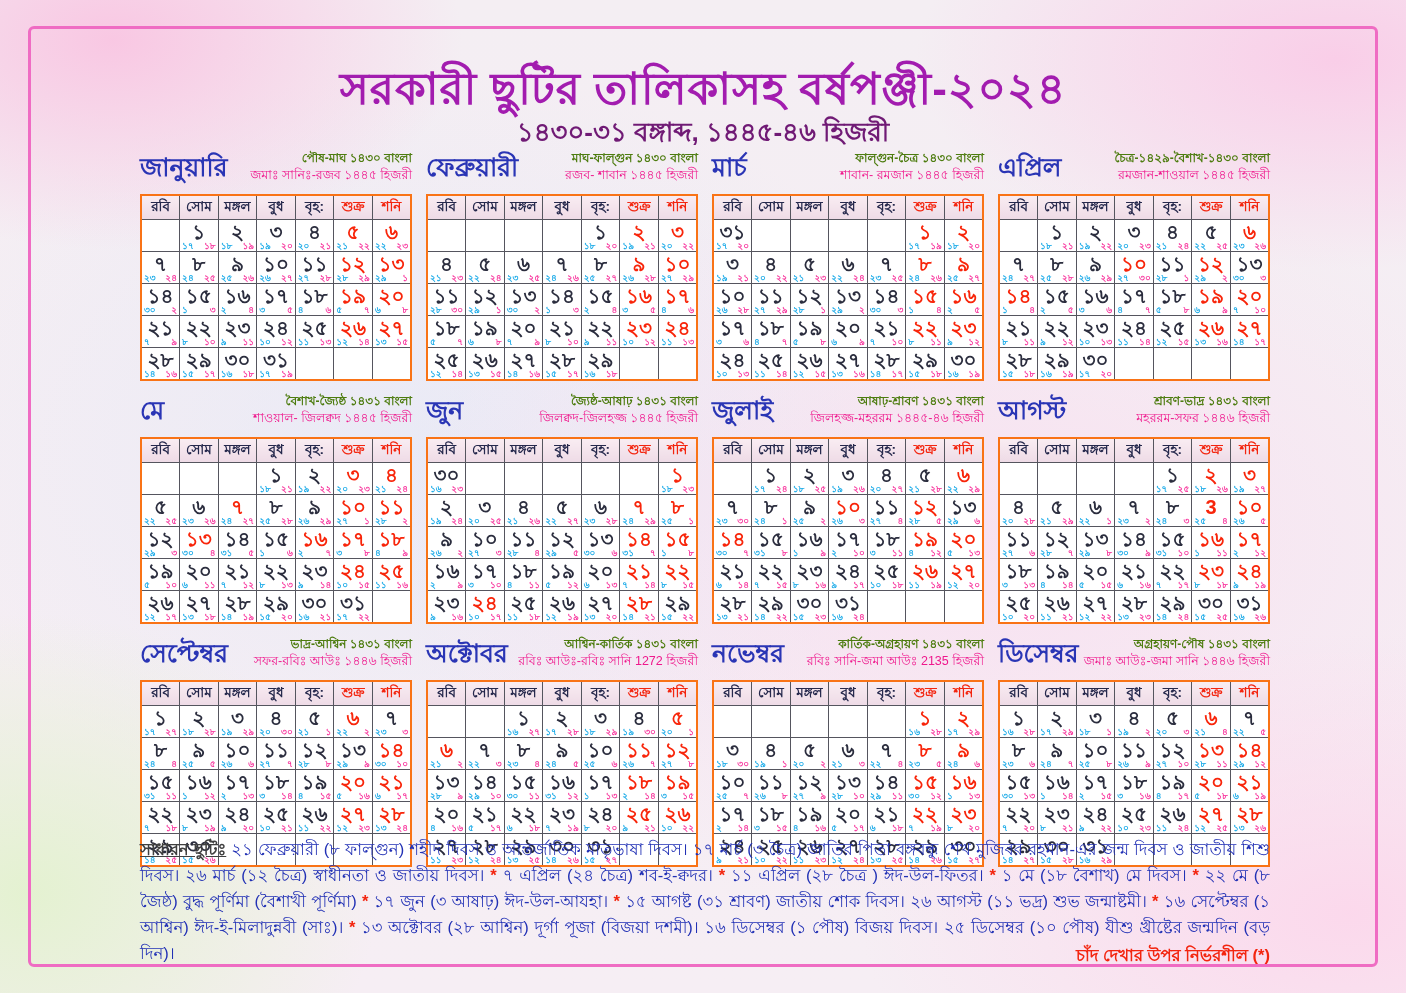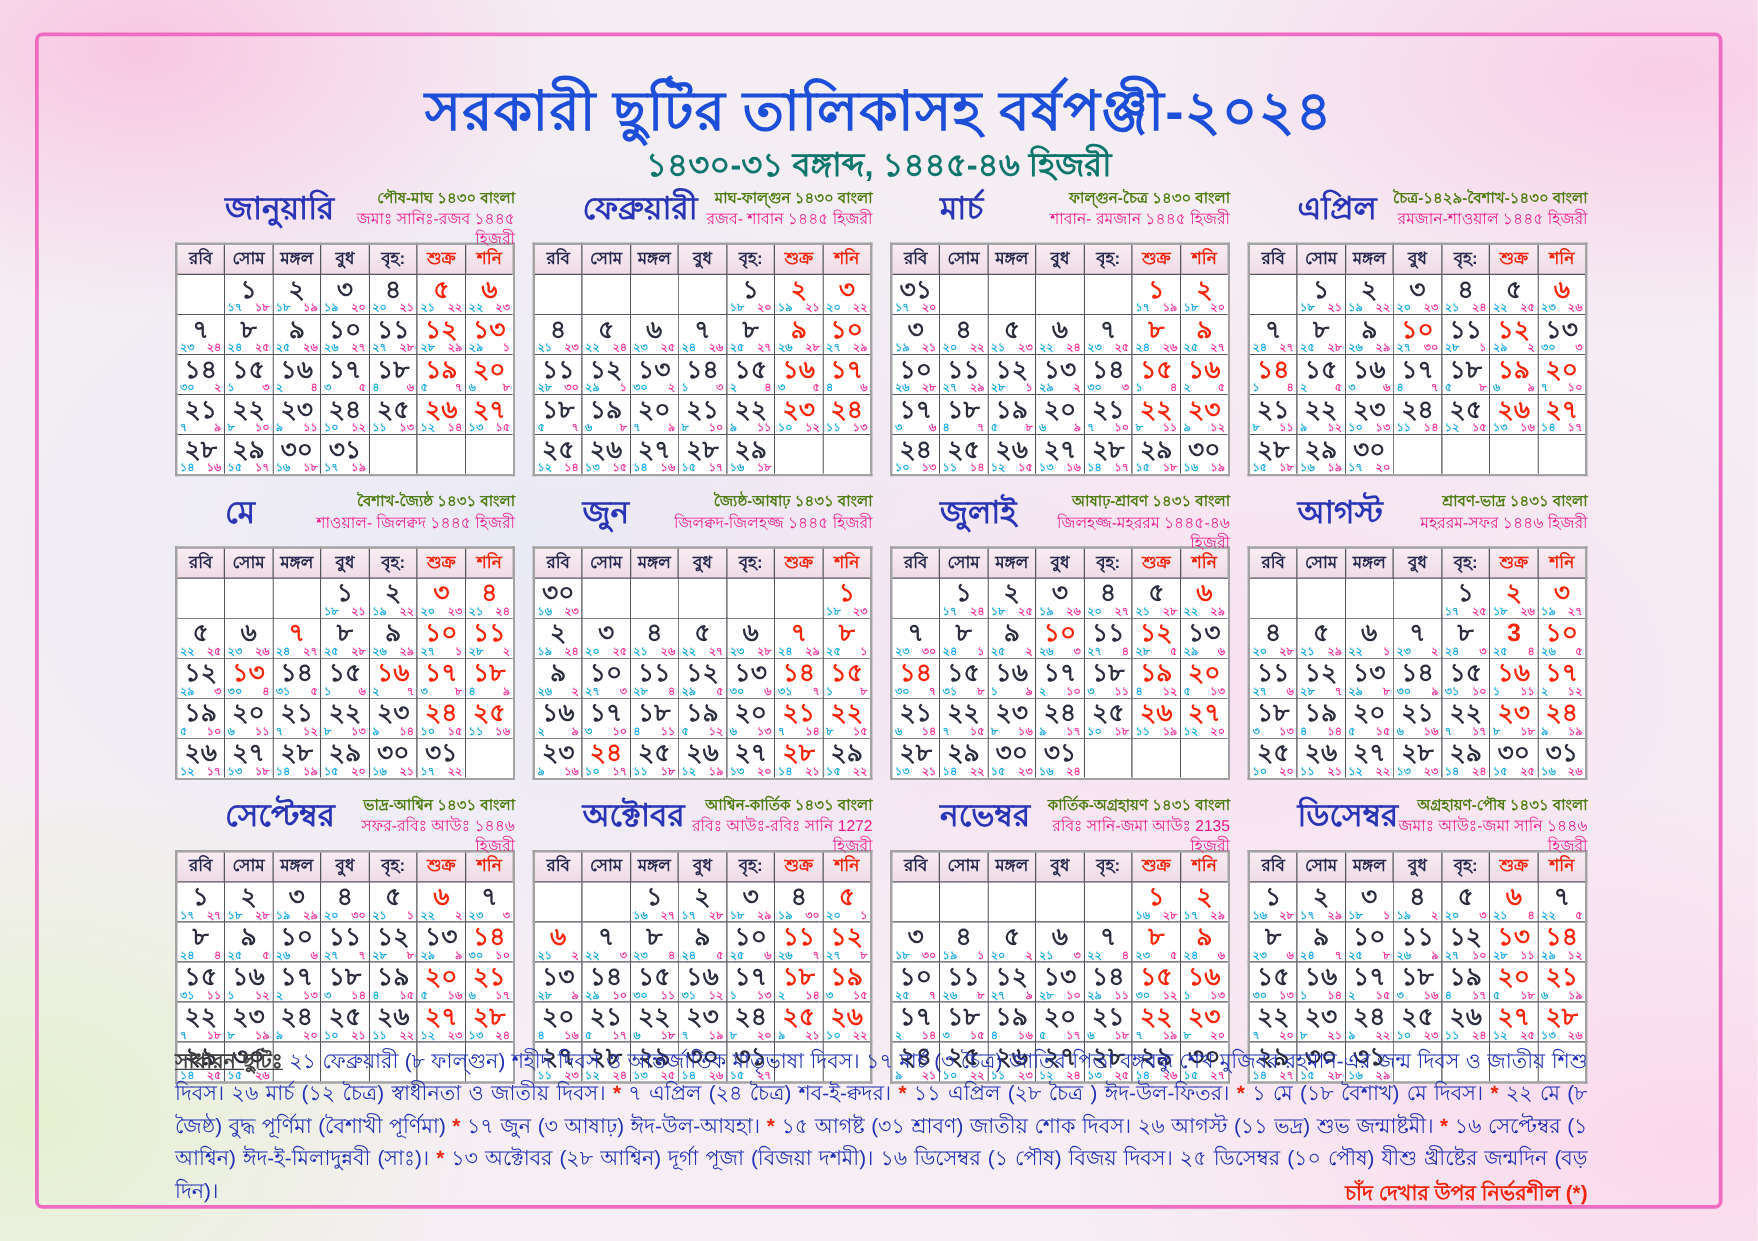--- a/index.html
+++ b/index.html
@@ -14,37 +14,37 @@
       radial-gradient(ellipse 800px 500px at 70% 55%, rgba(250,215,238,.55), rgba(250,215,238,0) 75%),
       radial-gradient(ellipse 700px 500px at 30% 45%, rgba(222,230,248,.5), rgba(222,230,248,0) 75%),
       linear-gradient(#f4eef3,#f6eef4);
   }
   .frame{
     position:absolute;left:28px;top:26px;right:28px;bottom:26px;
     border:3px solid #ef6cc3;border-radius:6px;
   }
   .page-title{
     position:absolute;left:0;top:56px;width:100%;text-align:center;
-    font-size:44px;font-weight:bold;color:#1d4ed8;letter-spacing:1px;
+    font-size:44px;font-weight:bold;color:#a21caf;letter-spacing:1px;
   }
   .page-subtitle{
     position:absolute;left:0;top:112px;width:100%;text-align:center;
-    font-size:26px;font-weight:bold;color:#0f766e;
+    font-size:26px;font-weight:bold;color:#701a75;
   }
   .months{
     position:absolute;left:140px;top:150px;width:1132px;
     display:grid;grid-template-columns:repeat(4,272px);column-gap:14px;row-gap:12px;
   }
   .month{width:272px;}
   .mhead{display:flex;justify-content:space-between;align-items:flex-start;height:42px;margin-bottom:2px;}
-  .mname{font-size:25px;font-weight:bold;color:#2a35b5;line-height:1.1;padding-top:4px;margin-left:40px;}
+  .mname{font-size:25px;font-weight:bold;color:#2a35b5;line-height:1.1;padding-top:4px;}
   .mranges{text-align:right;line-height:1.3;padding-top:1px;}
   .mbangla{font-size:12px;font-weight:bold;color:#4d7c0f;}
   .mhijri{font-size:12.5px;font-weight:normal;color:#ef188d;}
-  table.cal{border-collapse:collapse;table-layout:fixed;width:272px;background:#fff;border:2px solid #a3a3a3;}
+  table.cal{border-collapse:collapse;table-layout:fixed;width:272px;background:#fff;border:2px solid #f97316;}
   table.cal th{
     border:1px solid #55555e;height:22px;font-size:13.5px;font-weight:bold;color:#26294d;
     background:linear-gradient(#f9ecf2,#eedbe6);padding:0;
   }
   table.cal th.red{color:#f3250f;}
   table.cal td{
     border:1px solid #55555e;height:31px;padding:0;position:relative;vertical-align:top;background:#fff;
   }
   .dnum{font-size:20px;font-weight:bold;color:#2b2d3e;text-align:center;line-height:22px;margin-top:1px;}
   .dnum.rd{color:#f8250a;}

